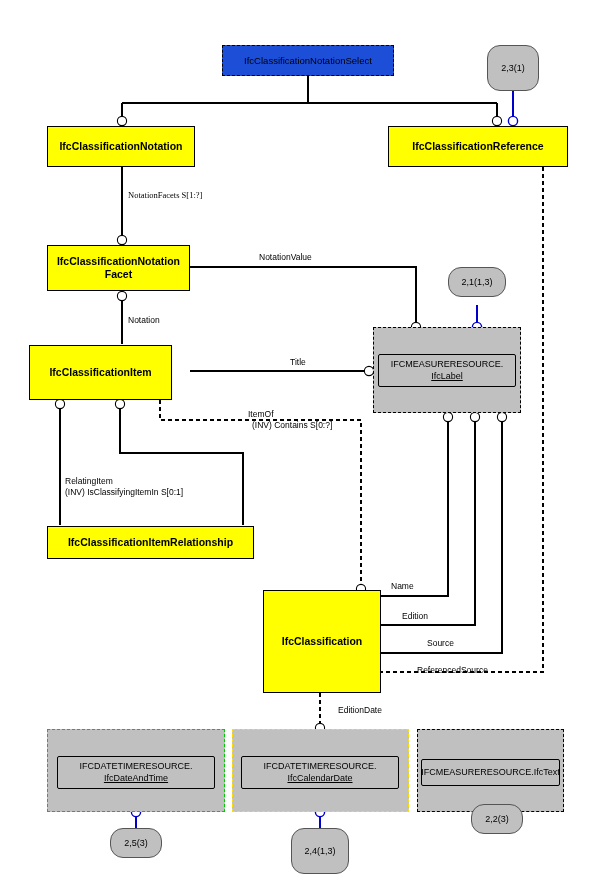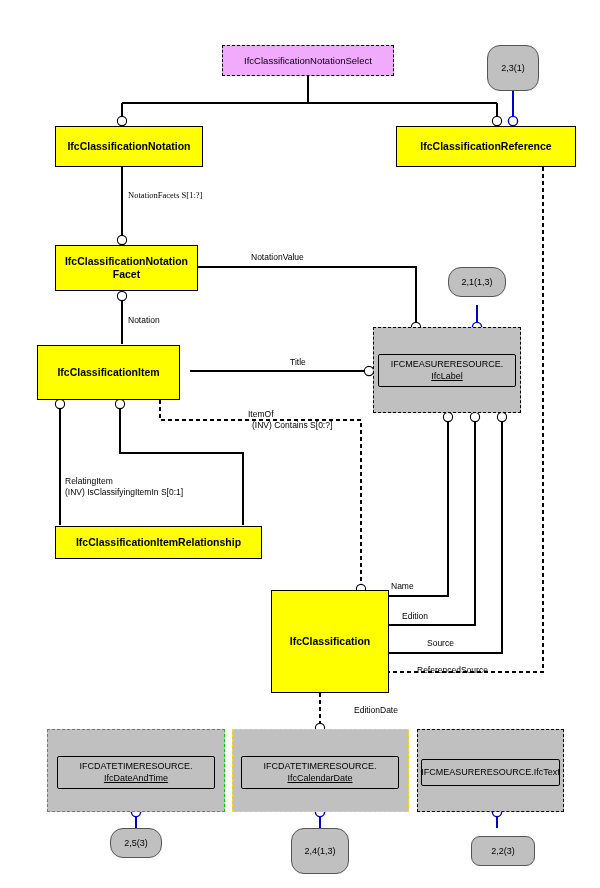--- a/index.html
+++ b/index.html
@@ -3,25 +3,25 @@
 <meta charset="utf-8">
 <style>
   html,body{margin:0;padding:0;background:#ffffff;}
   body{width:600px;height:888px;font-family:"Liberation Sans",sans-serif;position:relative;overflow:hidden;}
   #canvas{position:absolute;left:0;top:0;width:600px;height:888px;}
   .node{position:absolute;box-sizing:border-box;display:flex;align-items:center;justify-content:center;text-align:center;}
 
   
   .entity{
     background:#ffff00;border:1px solid #000000;
-    font-weight:bold;font-size:10.5px;color:#000000;line-height:1.25;margin-left:8px;
+    font-weight:bold;font-size:10.5px;color:#000000;line-height:1.25;
   }
   
   .selecttype{
-    background:#f0abfc;border:1px dashed #000000;
+    background:#1d4ed8;border:1px dashed #000000;
     font-size:9.5px;color:#000000;
   }
   
   .schemabox{
     background:#c0c0c0;border:1px dashed #000000;
   }
   .schemabox.green{border-color:#00cc00;}
   .schemabox.yellow{border-color:#ffdd00;}
 
   
@@ -178,29 +178,29 @@
   <div class="capsule" style="left:421px;top:759px;width:139px;height:27px;">
     <span class="l1">IFCMEASURERESOURCE.IfcText</span>
   </div>
 
   <div class="pageref" style="left:110px;top:828px;width:52px;height:30px;">
     <span>2,5(3)</span>
   </div>
   <div class="pageref" style="left:291px;top:828px;width:58px;height:46px;">
     <span>2,4(1,3)</span>
   </div>
-  <div class="pageref" style="left:471px;top:836px;width:64px;height:30px;border-radius:9px;">
+  <div class="pageref" style="left:471px;top:804px;width:52px;height:30px;">
     <span>2,2(3)</span>
   </div>
 
   <div class="elabel" style="left:128px;top:190px;font-family:Liberation Serif, serif;">
     <div>NotationFacets  S[1:?]</div>
   </div>
 
-  <div class="elabel" style="left:251px;top:252px;">
+  <div class="elabel" style="left:259px;top:252px;">
     <div>NotationValue</div>
   </div>
 
   <div class="elabel" style="left:128px;top:315px;">
     <div>Notation</div>
   </div>
 
   <div class="elabel" style="left:290px;top:357px;">
     <div>Title</div>
   </div>
@@ -225,17 +225,17 @@
   </div>
 
   <div class="elabel" style="left:427px;top:638px;">
     <div>Source</div>
   </div>
 
   <div class="elabel" style="left:417px;top:665px;">
     <div>ReferencedSource</div>
   </div>
 
-  <div class="elabel" style="left:330px;top:705px;padding-left:24px;">
+  <div class="elabel" style="left:314px;top:705px;padding-left:24px;">
     <div>EditionDate</div>
   </div>
 
 </div>
 
 </body></html>

